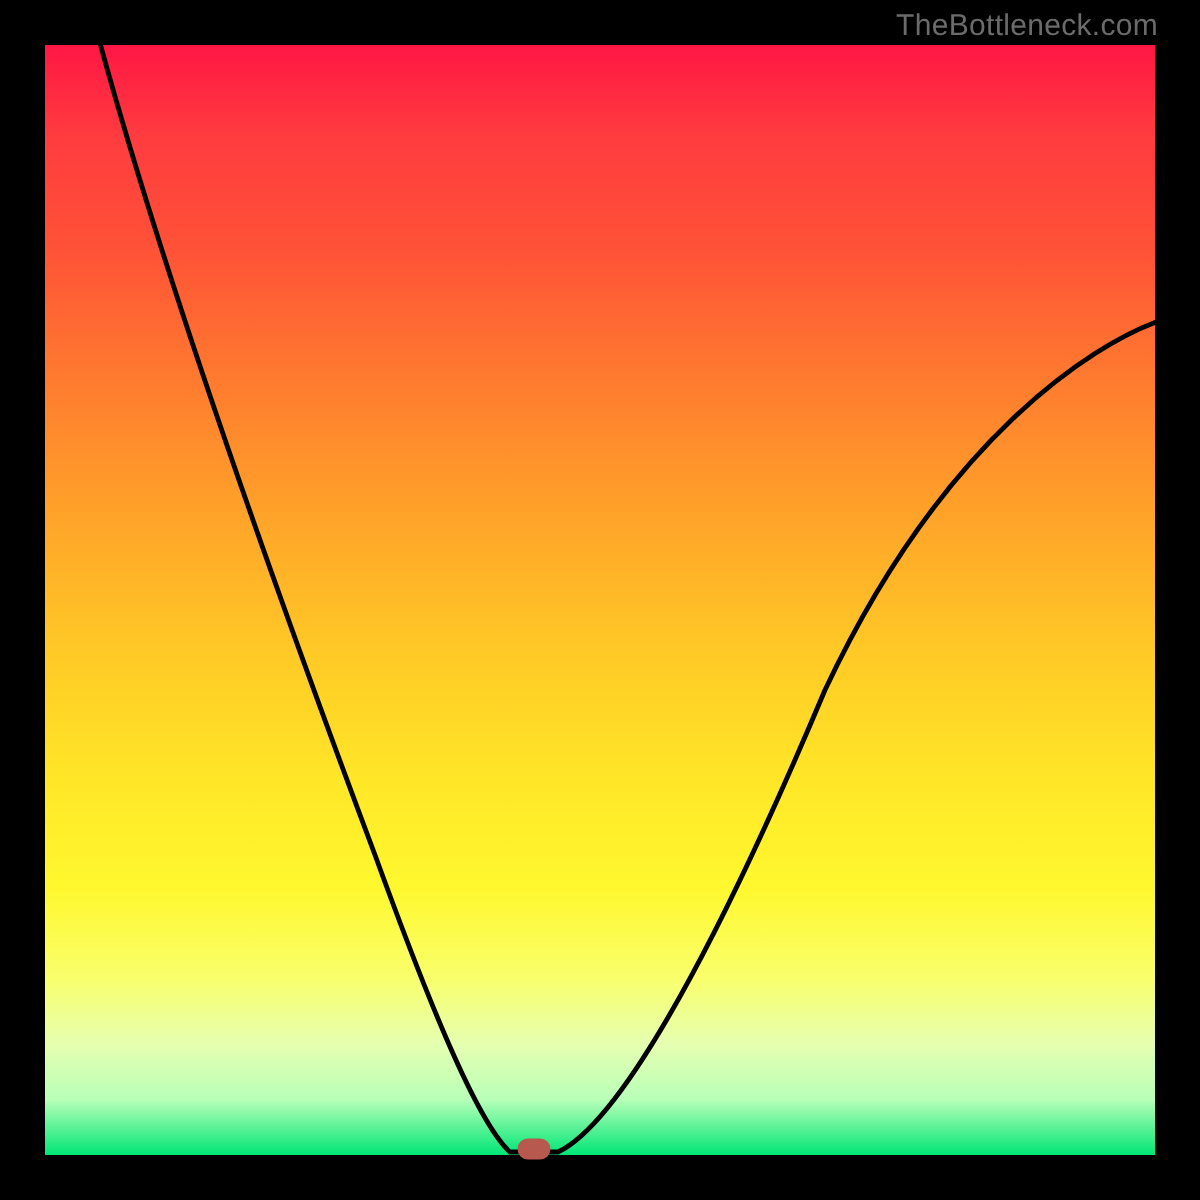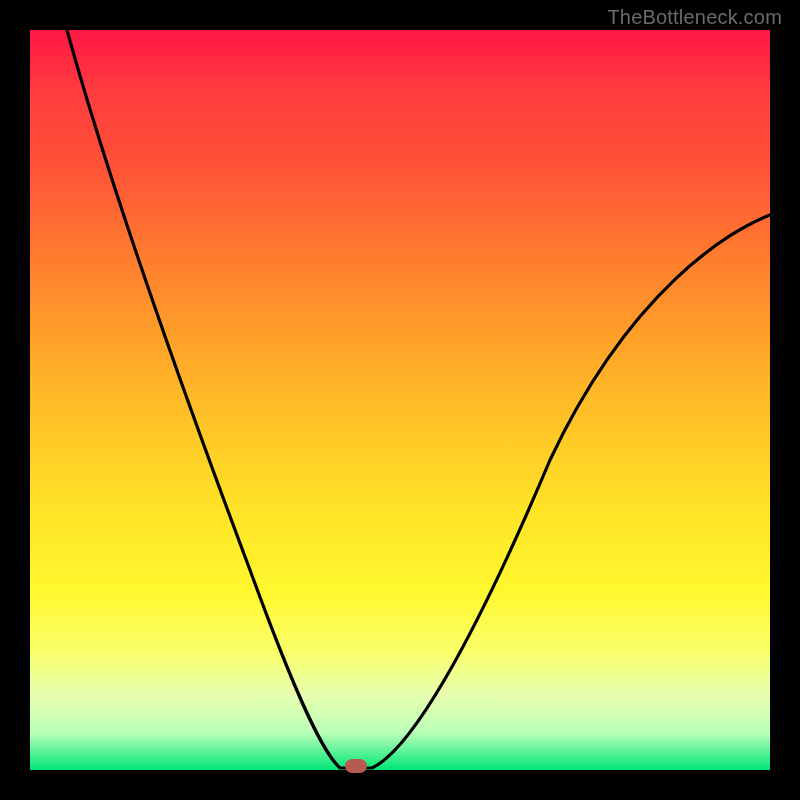--- a/index.html
+++ b/index.html
@@ -36,21 +36,21 @@
       #fff82f 76%,
       #f9ff6b 84%,
       #e6ffb0 90%,
       #b8ffb8 95%,
       #00e676 100%
     );
   }
   .watermark {
     position: absolute;
     top: 6px;
-    right: 18px;
+    right: 28px;
     color: #6b6b6b;
     font-size: 20px;
     font-weight: 500;
     letter-spacing: 0.2px;
   }
   svg.curve {
     position: absolute;
     top: 0;
     left: 0;
     width: 740px;

